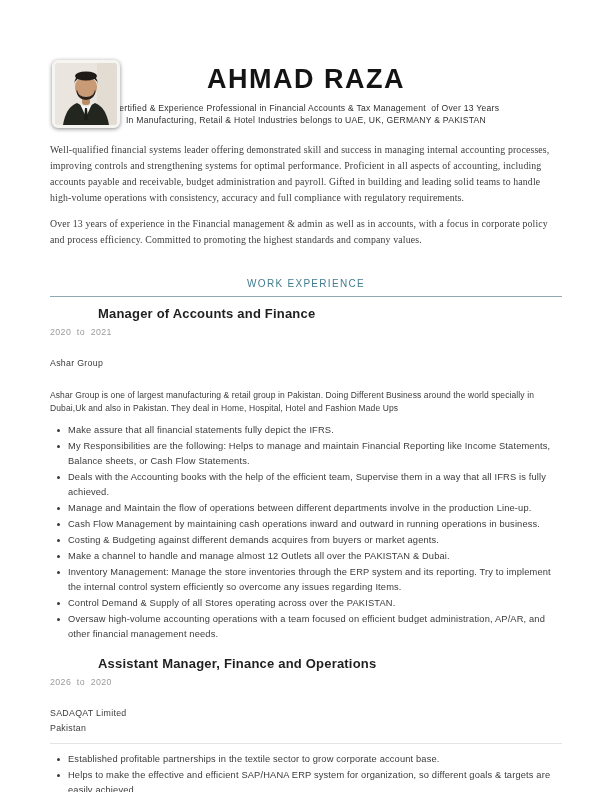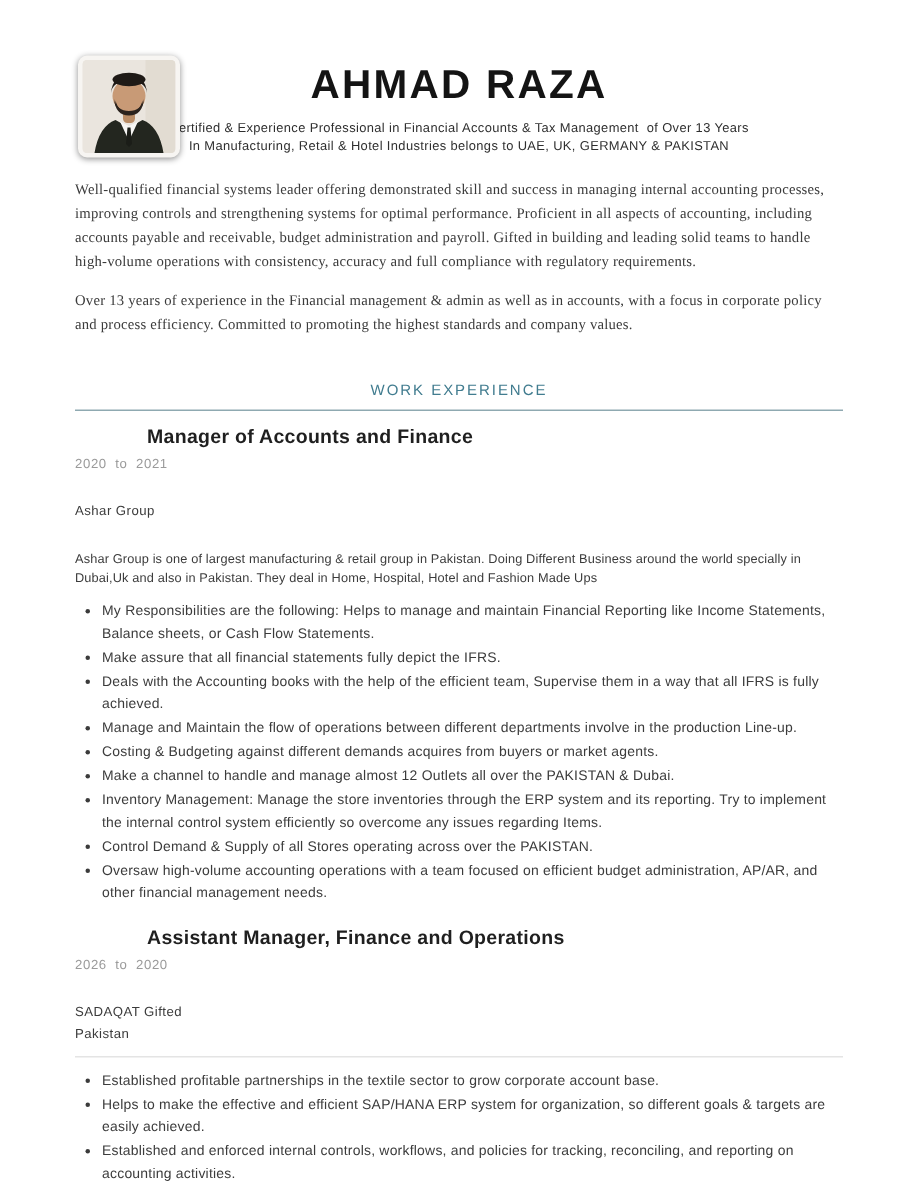--- a/index.html
+++ b/index.html
@@ -6,21 +6,21 @@
   body{
     width:612px;height:792px;
     font-family:"Liberation Sans","DejaVu Sans",sans-serif;
     color:#3d3d3d;
     -webkit-font-smoothing:antialiased;
   }
   .page{position:relative;width:612px;height:792px;background:#fff;overflow:hidden;}
   .content{padding:0 50px;}
 
   
-  .header{position:relative;margin-top:37px;min-height:70px;}
+  .header{position:relative;margin-top:60px;min-height:70px;}
   .photo{
     position:absolute;left:2px;top:0;
     width:62px;height:62px;
     border:3px solid #f7f5f2;border-radius:6px;
     box-shadow:0 1px 4px rgba(0,0,0,0.45);
     overflow:hidden;background:#eae5de;
   }
   .photo svg{display:block;}
   .name{
     text-align:center;
@@ -107,36 +107,37 @@
 
     <div class="section-heading">WORK EXPERIENCE</div>
     <hr class="section-rule">
 
     <div class="job">
       <div class="job-title">Manager of Accounts and Finance</div>
       <div class="job-dates">2020  to  2021</div>
       <div class="job-company">Ashar Group</div>
       <div class="job-desc">Ashar Group is one of largest manufacturing &amp; retail group in Pakistan. Doing Different Business around the world specially in Dubai,Uk and also in Pakistan. They deal in Home, Hospital, Hotel and Fashion Made Ups</div>
       <ul class="bullets">
+        <li>Make assure that all financial statements fully depict the IFRS.</li>
         <li>My Responsibilities are the following: Helps to manage and maintain Financial Reporting like Income Statements, Balance sheets, or Cash Flow Statements.</li>
-        <li>Make assure that all financial statements fully depict the IFRS.</li>
         <li>Deals with the Accounting books with the help of the efficient team, Supervise them in a way that all IFRS is fully achieved.</li>
         <li>Manage and Maintain the flow of operations between different departments involve in the production Line-up.</li>
+        <li>Cash Flow Management by maintaining cash operations inward and outward in running operations in business.</li>
         <li>Costing &amp; Budgeting against different demands acquires from buyers or market agents.</li>
         <li>Make a channel to handle and manage almost 12 Outlets all over the PAKISTAN &amp; Dubai.</li>
         <li>Inventory Management: Manage the store inventories through the ERP system and its reporting. Try to implement the internal control system efficiently so overcome any issues regarding Items.</li>
         <li>Control Demand &amp; Supply of all Stores operating across over the PAKISTAN.</li>
         <li>Oversaw high-volume accounting operations with a team focused on efficient budget administration, AP/AR, and other financial management needs.</li>
       </ul>
     </div>
 
     <div class="job job2">
       <div class="job-title">Assistant Manager, Finance and Operations</div>
       <div class="job-dates">2026  to  2020</div>
-      <div class="job-company">SADAQAT Gifted</div>
+      <div class="job-company">SADAQAT Limited</div>
       <div class="job-location">Pakistan</div>
       <hr class="faint-rule">
       <ul class="bullets">
         <li>Established profitable partnerships in the textile sector to grow corporate account base.</li>
         <li>Helps to make the effective and efficient SAP/HANA ERP system for organization, so different goals &amp; targets are easily achieved.</li>
         <li>Established and enforced internal controls, workflows, and policies for tracking, reconciling, and reporting on accounting activities.</li>
       </ul>
     </div>
 
   </div>

